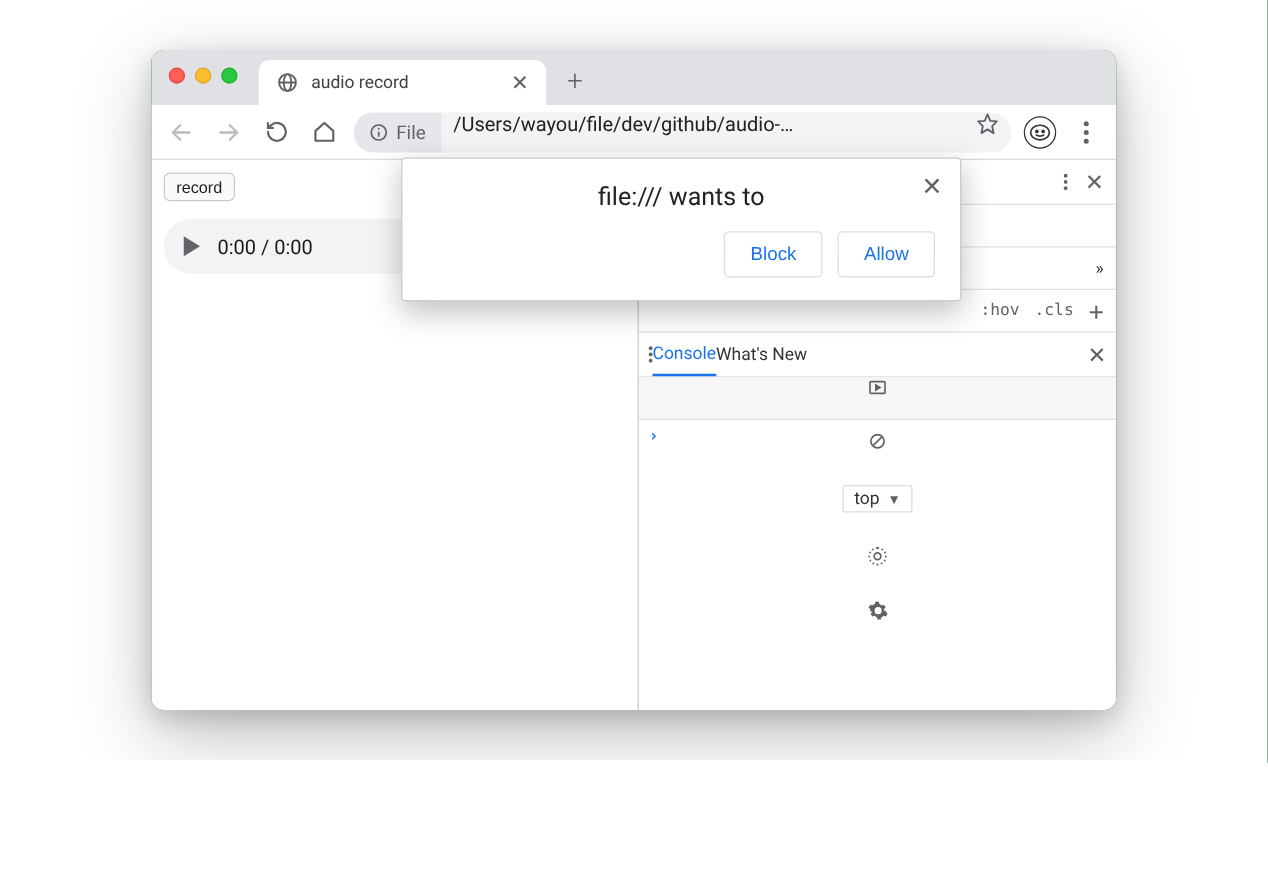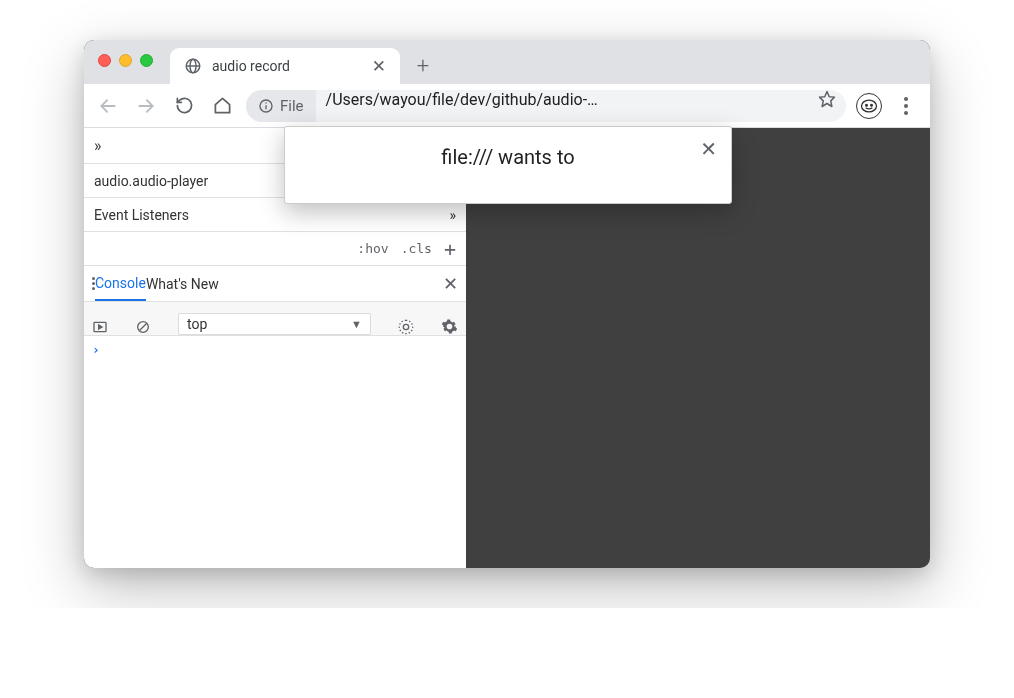--- a/index.html
+++ b/index.html
@@ -5,25 +5,25 @@
   * { box-sizing: border-box; margin: 0; padding: 0; }
   body {
     font-family: -apple-system, BlinkMacSystemFont, "Segoe UI", Roboto, Arial, sans-serif;
     background: #fff;
     display: flex;
     justify-content: center;
     align-items: flex-start;
     padding: 40px 0;
   }
   .window {
-    width: 846px;
+    width: 772px;
     border-radius: 10px;
     overflow: hidden;
     box-shadow: 0 20px 60px rgba(0,0,0,0.25), 0 6px 20px rgba(0,0,0,0.15);
-    background: #404040;
+    background: #15803d;
     position: relative;
   }
   
   .tabstrip {
     height: 44px;
     background: #dfe1e5;
     display: flex;
     align-items: flex-end;
     padding-left: 10px;
     position: relative;
@@ -218,26 +218,27 @@
     font-size: 14px;
     color:#5f6368;
   }
   .dt-tabs .vdots { display:flex; flex-direction:column; gap:2px; }
   .dt-tabs .vdots span {width:3px;height:3px;background:#5f6368;border-radius:50%;}
   .dt-tabs .tab-item { color:#333; padding-bottom:8px; padding-top:8px;}
   .dt-tabs .tab-item.active { color:#1a73e8; border-bottom: 2px solid #1a73e8; margin-bottom:-1px;}
   .dt-tabs .close-x { margin-left:auto; font-size:18px; color:#5f6368;}
   .dt-console-toolbar {
     height: 34px;
-    display:flex; align-items:flex-end;
+    display:flex; align-items:center;
     padding: 0 8px;
     border-bottom: 1px solid #e0e0e0;
     gap: 27px;
     color:#5f6368;
     background:#f7f7f7;
+    flex-direction:column;
   }
   .dt-console-toolbar .sel {
     display:flex; align-items:center; gap:6px;
     background:#fff; border:1px solid #dadce0;
     padding: 2px 8px; border-radius:2px;
     font-size: 14px; color:#333;
     flex:1;
   }
   .dt-console-toolbar .sel .tri { margin-left:auto; font-size:11px; color:#5f6368;}
   .dt-console-toolbar .gear { font-size:16px;}
@@ -354,20 +355,27 @@
         </svg>
     </div>
     <div class="menu-dots">
       <span></span>
         <span></span>
         <span></span>
     </div>
   </div>
 
   <div class="content">
+    <div class="page">
+      <button class="record-btn">record</button>
+      <div class="audio-player">
+        <div class="play-icon"></div>
+        <span class="time-text">0:00 / 0:00</span>
+      </div>
+    </div>
 
     <div class="devtools">
       <div class="dt-row">
         <span class="chev">»</span>
         <div class="overflow">
           <div class="vdots">
               <span></span>
               <span></span>
               <span></span>
             </div>
@@ -427,15 +435,19 @@
       </div>
       <div class="dt-console-body">
         <span class="dt-prompt">›</span>
       </div>
     </div>
   </div>
 
   <div class="perm-popup">
     <span class="perm-close">✕</span>
     <div class="perm-title">file:/// wants to</div>
+    <div class="perm-actions">
+      <button class="perm-btn">Block</button>
+      <button class="perm-btn">Allow</button>
+    </div>
   </div>
 
 </div>
 
 </body></html>

